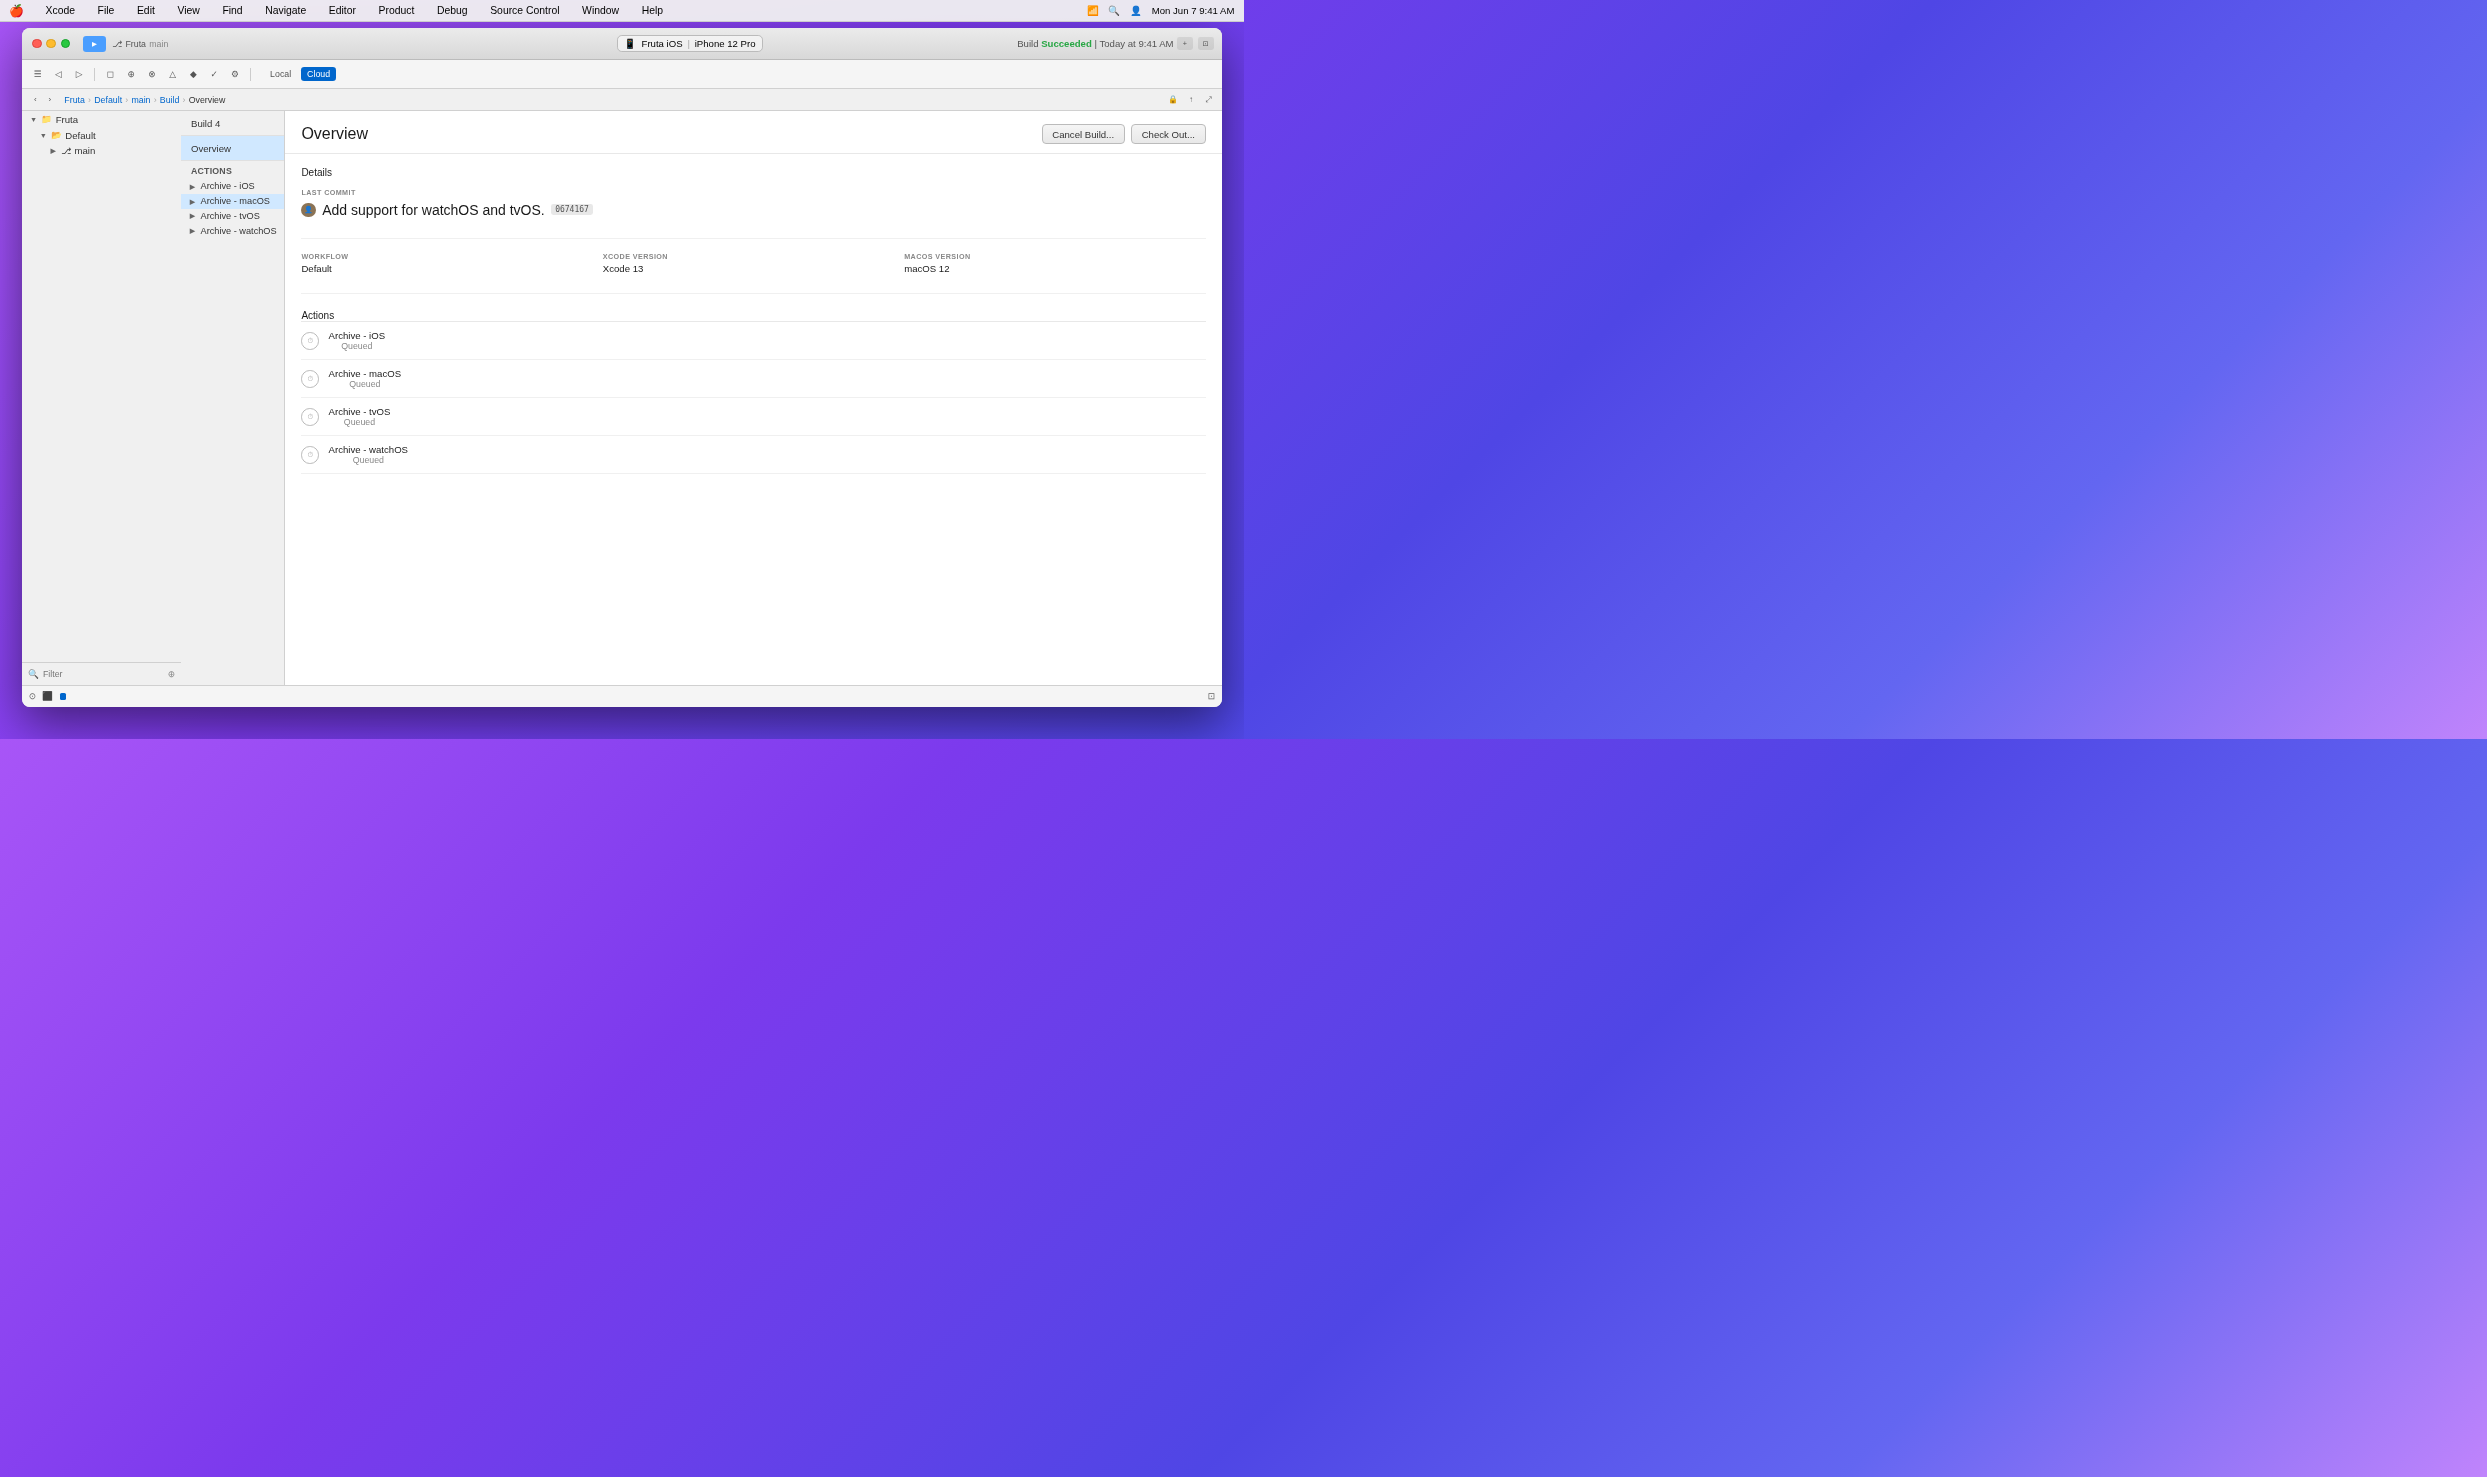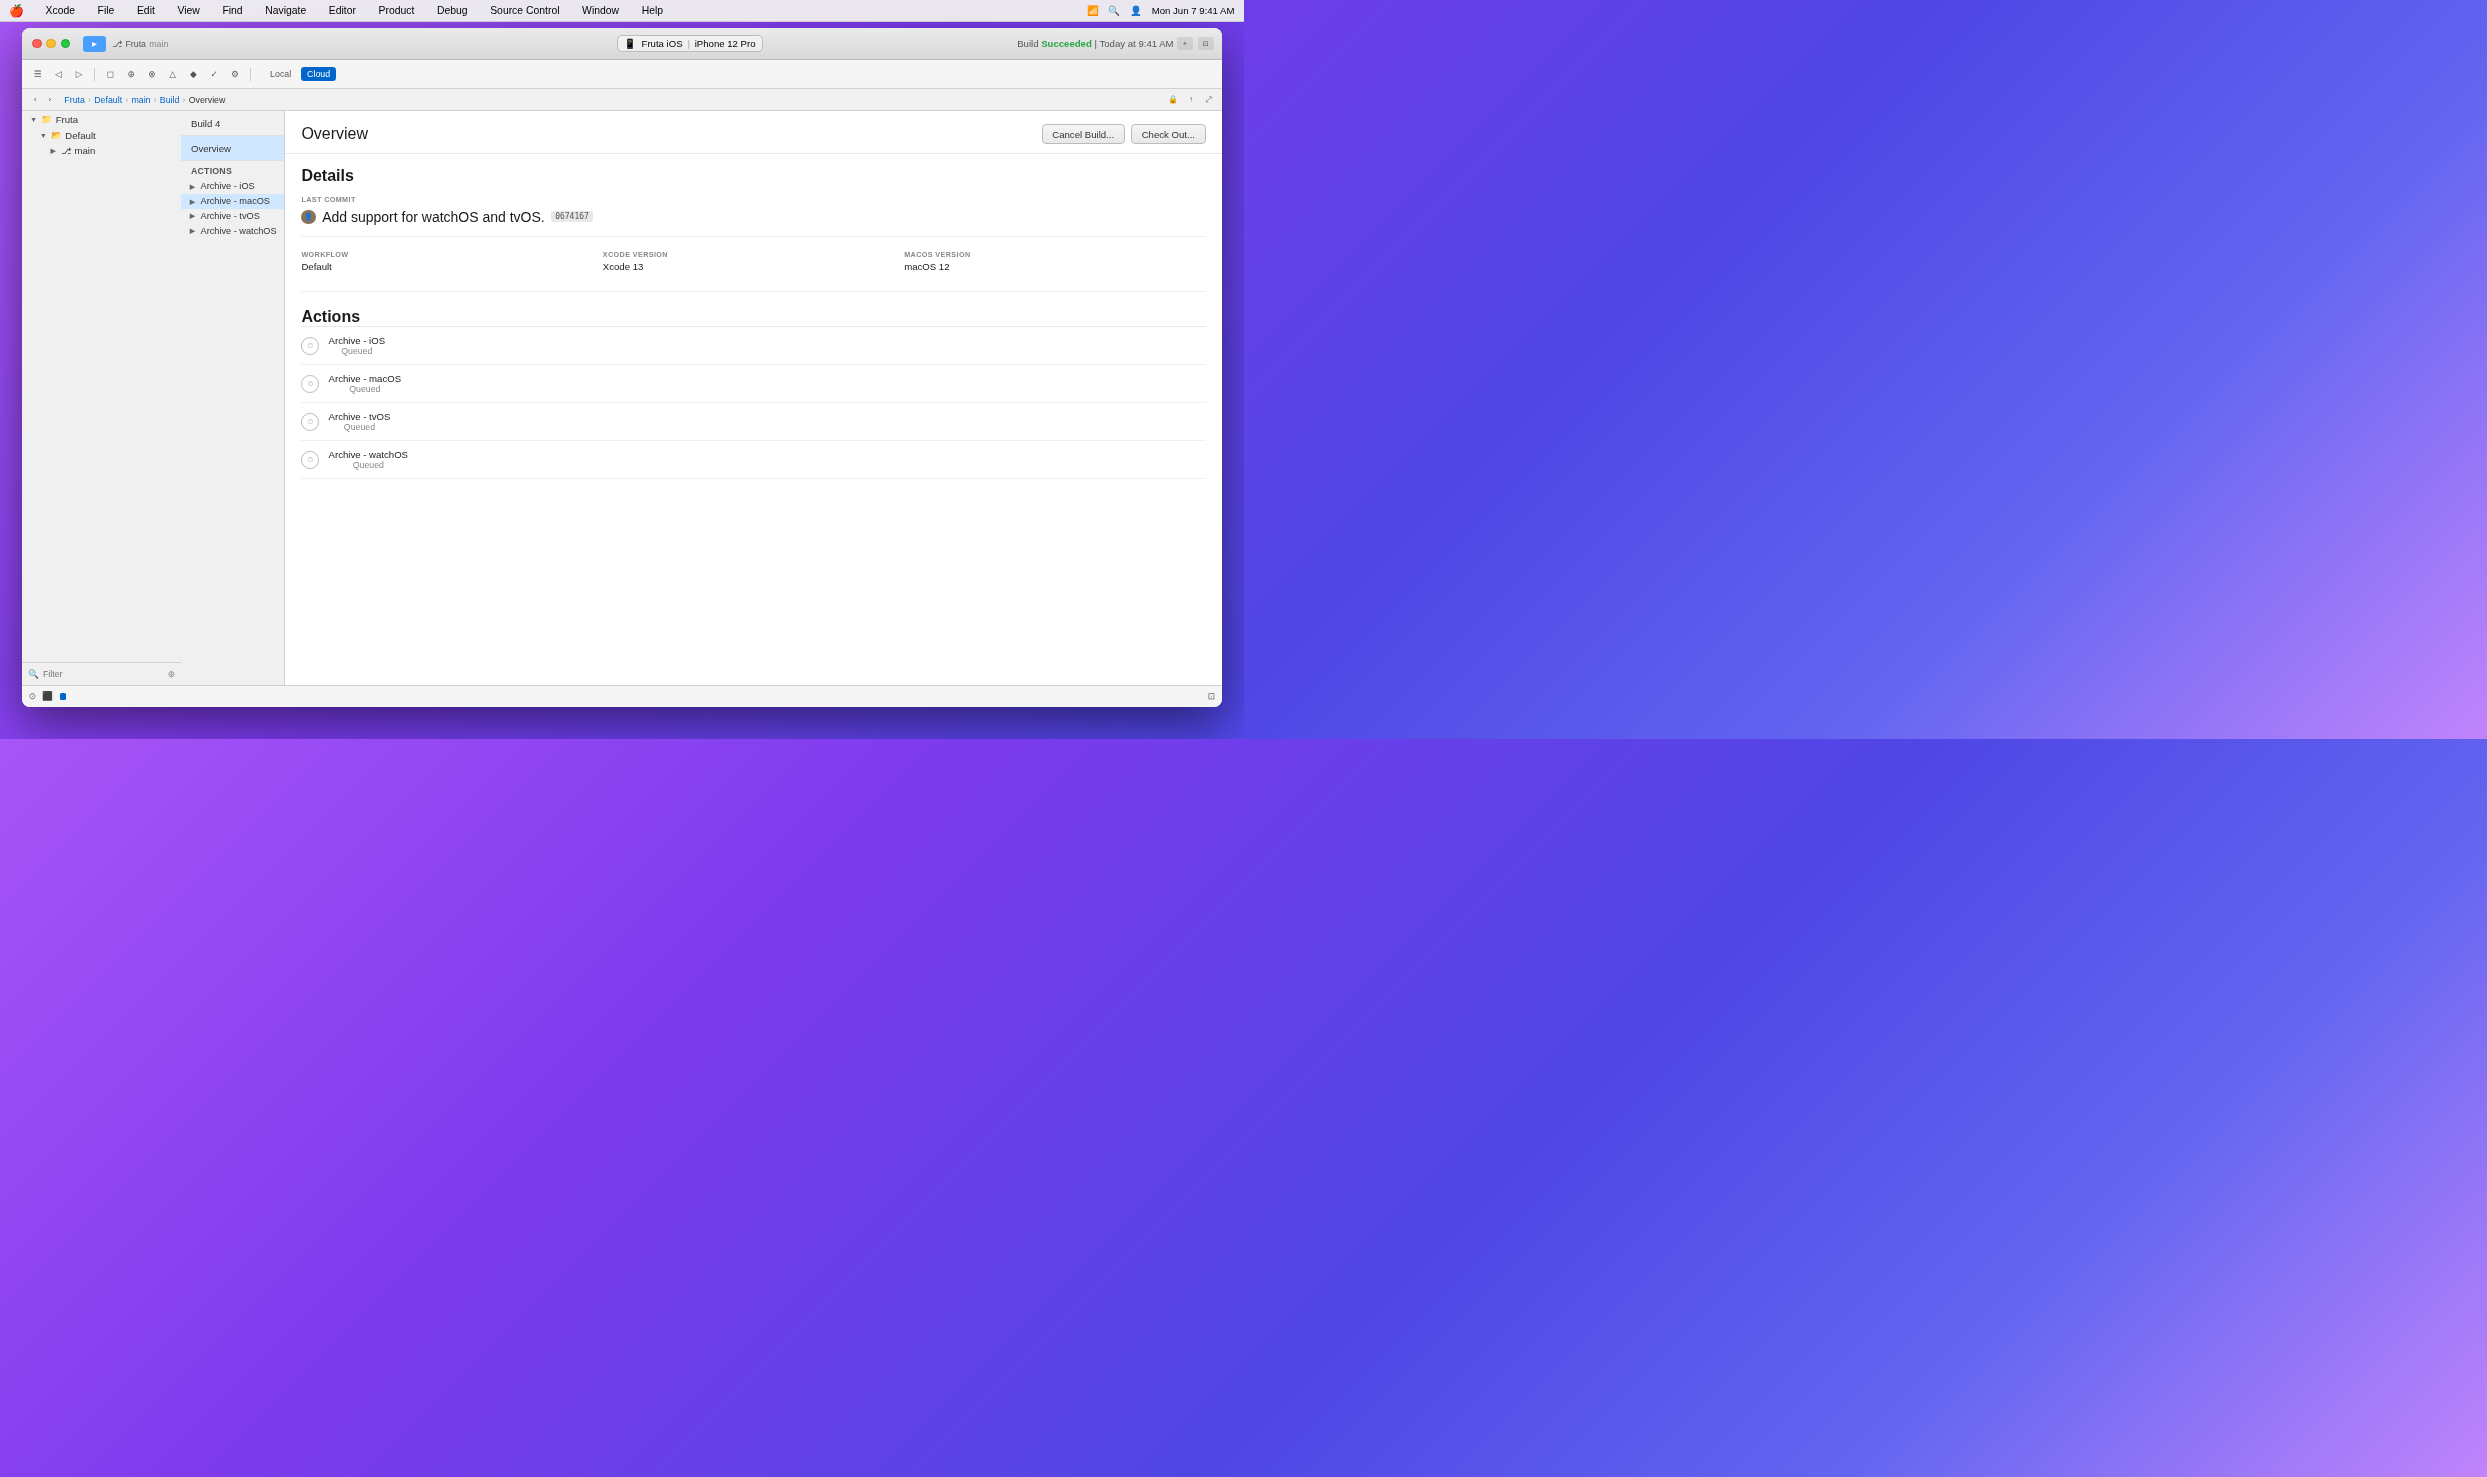--- a/index.html
+++ b/index.html
@@ -302,22 +302,22 @@
       background: linear-gradient(180deg, #f5f5f5 0%, #e8e8e8 100%);
       color: #333;
     }
 
     .overview-body {
       padding: 13px 16px;
       flex: 1;
     }
 
     .section-title {
-      font-size: 16px;
-      font-weight: 700;
+      font-size: 10px;
+      font-weight: 400;
       color: #1a1a1a;
       margin-bottom: 9.6px;
     }
 
     .details-grid {
       display: grid;
       grid-template-columns: 1fr 1fr 1fr 1fr;
       gap: 0;
       margin-bottom: 13px;
     }
@@ -332,21 +332,21 @@
       letter-spacing: 0.4px;
       margin-bottom: 2.4px;
     }
     .detail-value {
       font-size: 9.6px;
       color: #1a1a1a;
     }
 
     .last-commit-section {
       margin-bottom: 13px;
-      padding-bottom: 11px;
+      padding-bottom: 20px;
       border-bottom: 0.8px solid #f0f0f0;
     }
     .last-commit-label {
       font-size: 7.2px;
       font-weight: 600;
       color: #888;
       text-transform: uppercase;
       letter-spacing: 0.4px;
       margin-bottom: 4.8px;
     }

